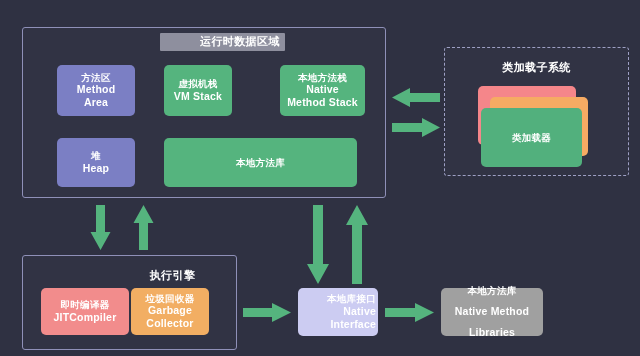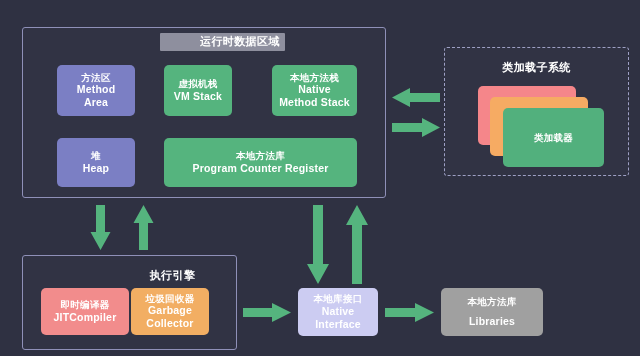--- a/index.html
+++ b/index.html
@@ -106,69 +106,69 @@
     <span class="cn">方法区</span>
     <span class="en">Method</span>
     <span class="en">Area</span>
   </div>
 
   <div class="block green" style="left:164px; top:65px; width:68px; height:51px;">
     <span class="cn">虚拟机栈</span>
     <span class="en">VM Stack</span>
   </div>
 
-  <div class="block green" style="left:272px; top:65px; width:85px; height:51px;">
+  <div class="block green" style="left:280px; top:65px; width:85px; height:51px;">
     <span class="cn">本地方法栈</span>
     <span class="en">Native</span>
     <span class="en">Method Stack</span>
   </div>
 
   <div class="block purple" style="left:57px; top:138px; width:78px; height:49px;">
     <span class="cn">堆</span>
     <span class="en">Heap</span>
   </div>
 
   <div class="block green" style="left:164px; top:138px; width:193px; height:49px;">
     <span class="cn">本地方法库</span>
-    <span class="en">Program Counter Register</span>
   </div>
 
   <div class="panel panel-dashed" style="left:444px; top:47px; width:185px; height:129px;"></div>
 
   <div class="panel-title" style="left:444px; top:60px; width:185px;">类加载子系统</div>
 
   <div class="block card-red" style="left:478px; top:86px; width:98px; height:59px;"></div>
   <div class="block card-orange" style="left:490px; top:97px; width:98px; height:59px;"></div>
-  <div class="block card-green" style="left:503px; top:108px; width:101px; height:59px;">
+  <div class="block card-green" style="left:481px; top:108px; width:101px; height:59px;">
     <span class="cn">类加载器</span>
   </div>
 
   <div class="panel panel-solid" style="left:22px; top:255px; width:215px; height:95px;"></div>
 
   <div class="panel-title" style="left:22px; top:268px; width:215px;padding-left:43px;">执行引擎</div>
 
   <div class="block pink" style="left:41px; top:288px; width:88px; height:47px;">
     <span class="cn">即时编译器</span>
     <span class="en">JITCompiler</span>
   </div>
 
   <div class="block orange" style="left:131px; top:288px; width:78px; height:47px;">
     <span class="cn">垃圾回收器</span>
     <span class="en">Garbage</span>
     <span class="en">Collector</span>
   </div>
 
-  <div class="block lilac" style="left:298px; top:288px; width:80px; height:48px;">
+  <div class="block lilac" style="left:298px; top:288px; width:80px; height:48px;align-items:flex-end;">
     <span class="cn">本地库接口</span>
     <span class="en">Native</span>
     <span class="en">Interface</span>
   </div>
 
   <div class="block grey" style="left:441px; top:288px; width:102px; height:48px;gap:8px;">
     <span class="cn">本地方法库</span>
+    <span class="en">Native Method</span>
     <span class="en">Libraries</span>
   </div>
 
   <svg id="arrows" viewBox="0 0 640 356">
     <g fill="#55b47e">
 
       <g>
         <path d="M 440 93 L 410 93 L 410 88 L 392 97.5 L 410 107 L 410 102 L 440 102 Z"></path>
       </g>
 

